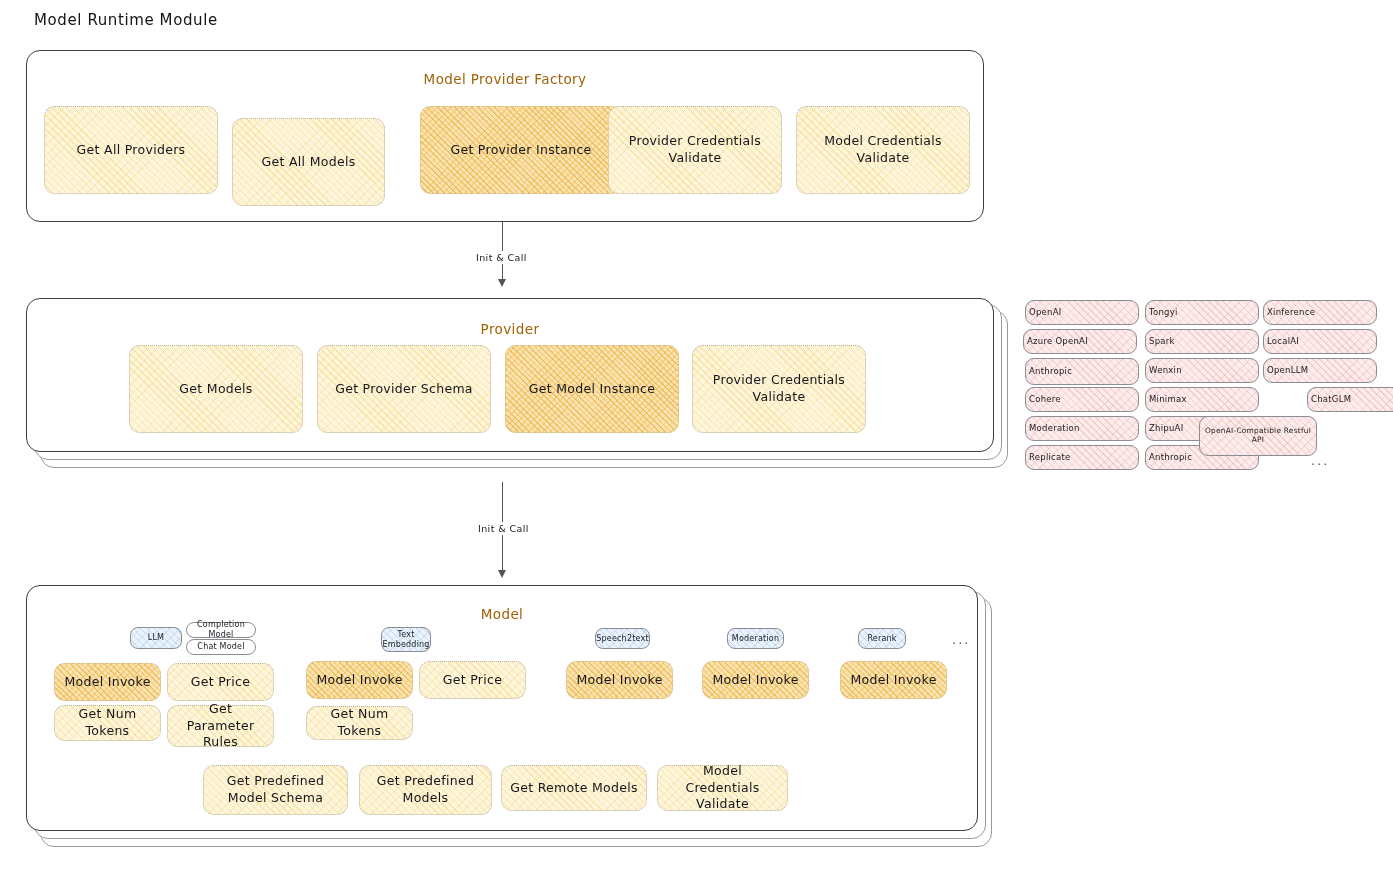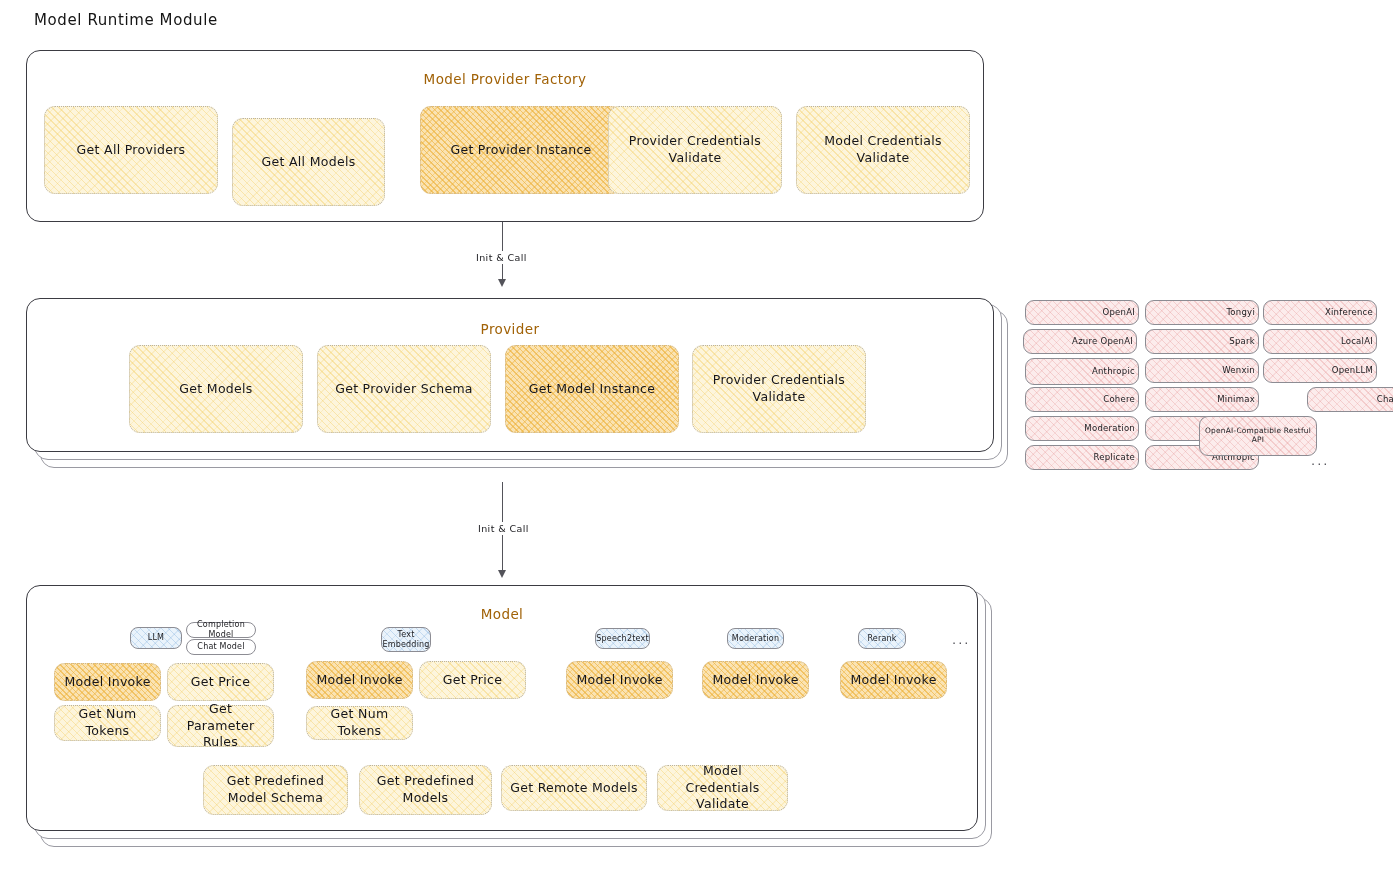--- a/index.html
+++ b/index.html
@@ -66,21 +66,21 @@
     background-image:
       repeating-linear-gradient(45deg,rgba(105,160,214,.30) 0 1px,transparent 1px 5px),
       repeating-linear-gradient(-45deg,rgba(105,160,214,.18) 0 1px,transparent 1px 7px);
   }
   .fill-white{background:#fff;}
 
   
   .tag{
     position:absolute;box-sizing:border-box;
     border:1.15px solid #8c8c93;border-radius:9px;
-    display:flex;align-items:center;justify-content:flex-end;text-align:center;
+    display:flex;align-items:center;justify-content:flex-start;text-align:center;
     font-size:8.5px;letter-spacing:.25px;color:#1b1b1f;padding:2px 3px;
     line-height:1.15;
   }
   .tag.small-text{font-size:7.4px;}
 
   
   .chip{
     position:absolute;box-sizing:border-box;
     border:1.15px solid #8c8c93;border-radius:8px;
     display:flex;align-items:center;justify-content:center;text-align:center;

